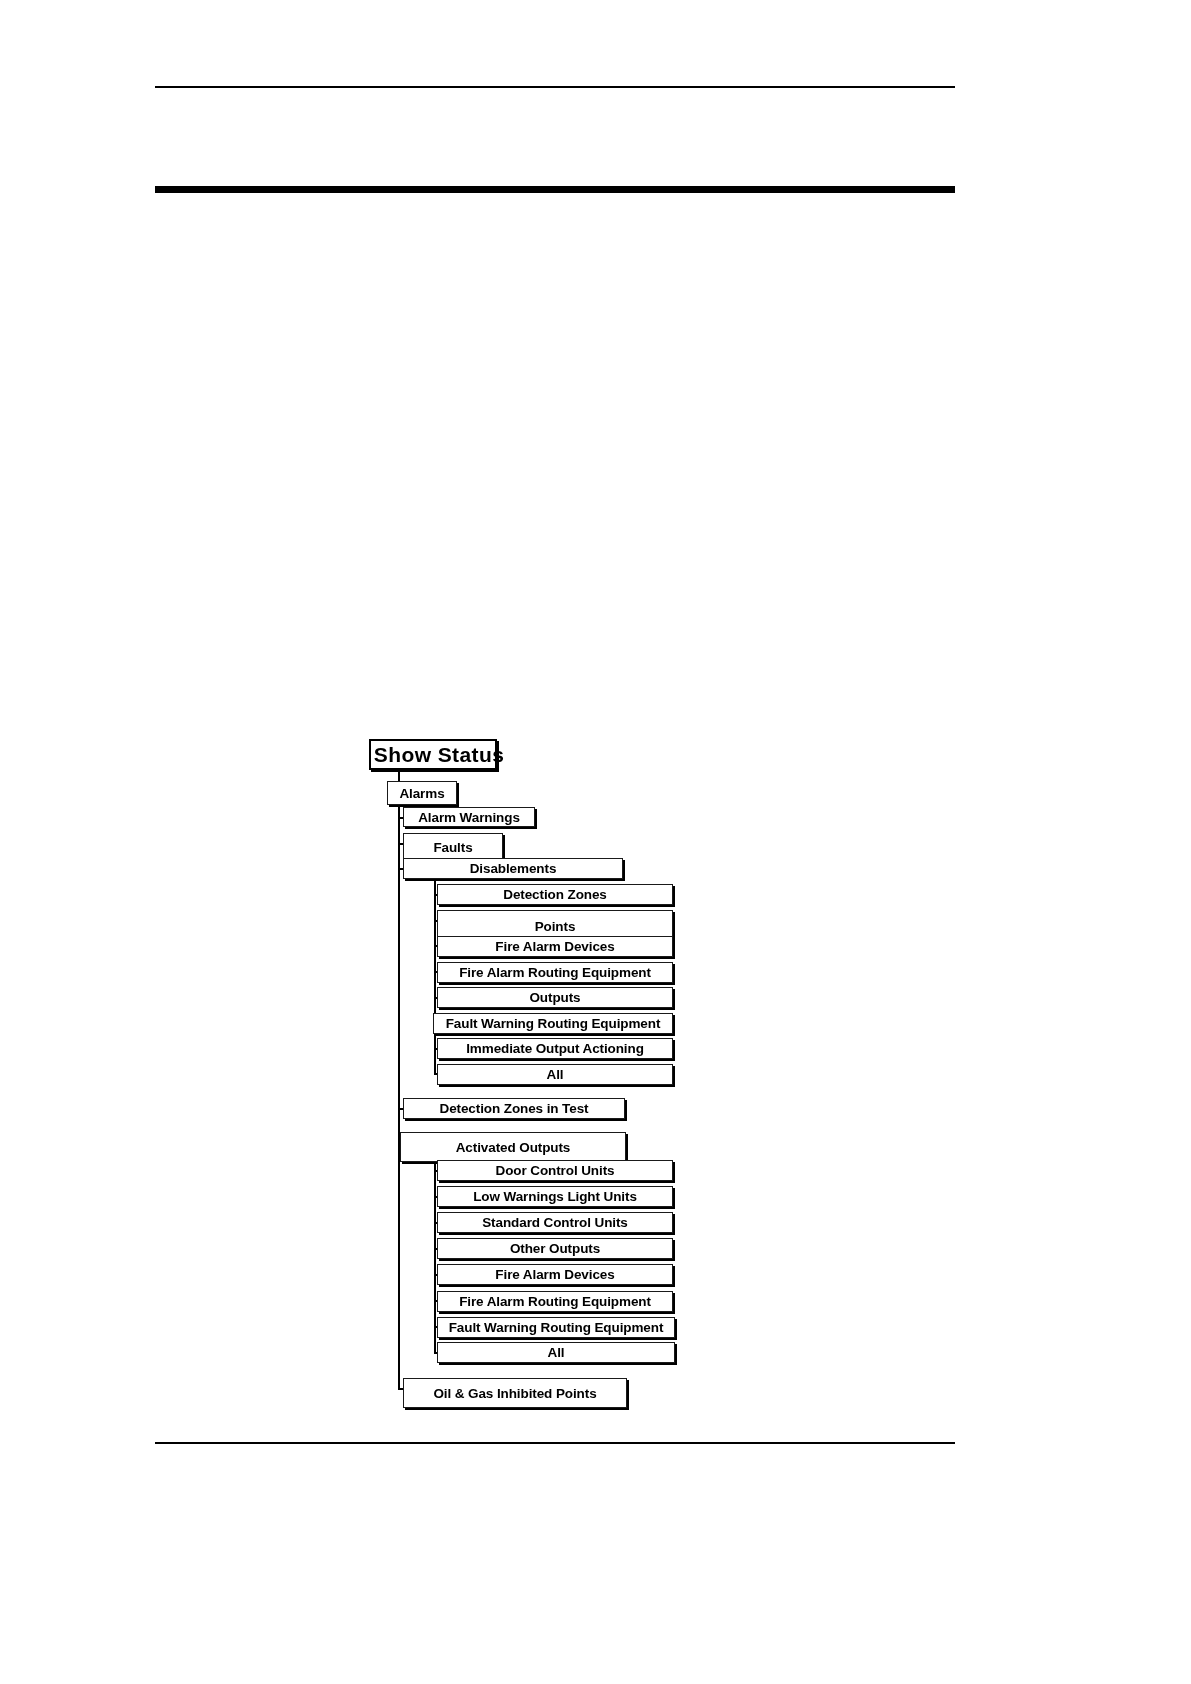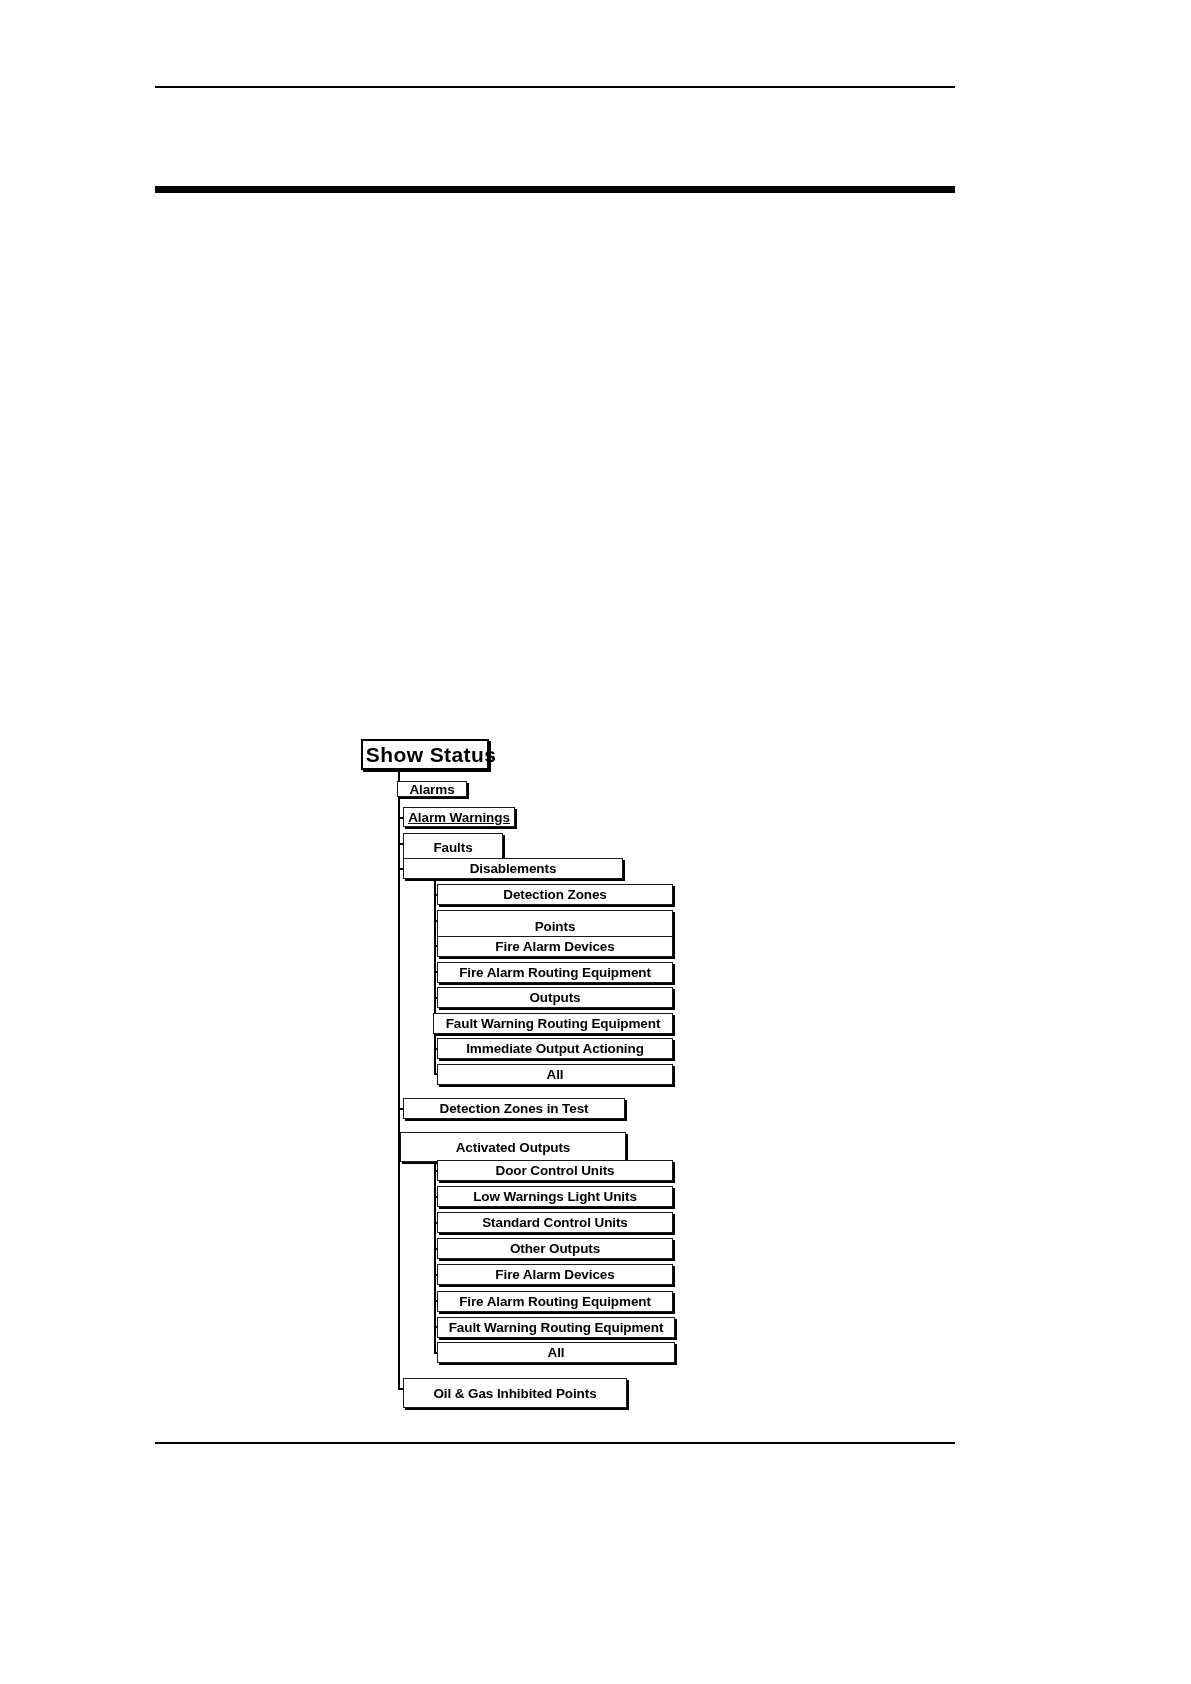--- a/index.html
+++ b/index.html
@@ -105,25 +105,25 @@
 
     <div class="stub" style="left:434px;top:1170px;width:4px;"></div>
     <div class="stub" style="left:434px;top:1196px;width:4px;"></div>
     <div class="stub" style="left:434px;top:1222px;width:4px;"></div>
     <div class="stub" style="left:434px;top:1248px;width:4px;"></div>
     <div class="stub" style="left:434px;top:1274px;width:4px;"></div>
     <div class="stub" style="left:434px;top:1300px;width:4px;"></div>
     <div class="stub" style="left:434px;top:1326px;width:4px;"></div>
     <div class="stub" style="left:434px;top:1352px;width:4px;"></div>
 
-    <div class="node root" style="left:361px;top:739px;width:128px;height:31px;padding-left:12px;">Show Status</div>
+    <div class="node root" style="left:369px;top:739px;width:128px;height:31px;padding-left:12px;">Show Status</div>
 
-    <div class="node lvl1" style="left:397px;top:781px;width:70px;height:16px;">Alarms</div>
+    <div class="node lvl1" style="left:387px;top:781px;width:70px;height:24px;">Alarms</div>
 
-    <div class="node lvl1" style="left:403px;top:807px;width:112px;height:20px;text-decoration:underline;">Alarm Warnings</div>
+    <div class="node lvl1" style="left:403px;top:807px;width:132px;height:20px;">Alarm Warnings</div>
 
     <div class="node lvl1" style="left:403px;top:833px;width:100px;height:28px;">Faults</div>
 
     <div class="node lvl1" style="left:403px;top:858px;width:220px;height:21px;">Disablements</div>
 
     <div class="node lvl1" style="left:403px;top:1098px;width:222px;height:21px;">Detection Zones in Test</div>
 
     <div class="node lvl1" style="left:400px;top:1132px;width:226px;height:30px;">Activated Outputs</div>
 
     <div class="node lvl1" style="left:403px;top:1378px;width:224px;height:30px;">Oil &amp; Gas Inhibited Points</div>

